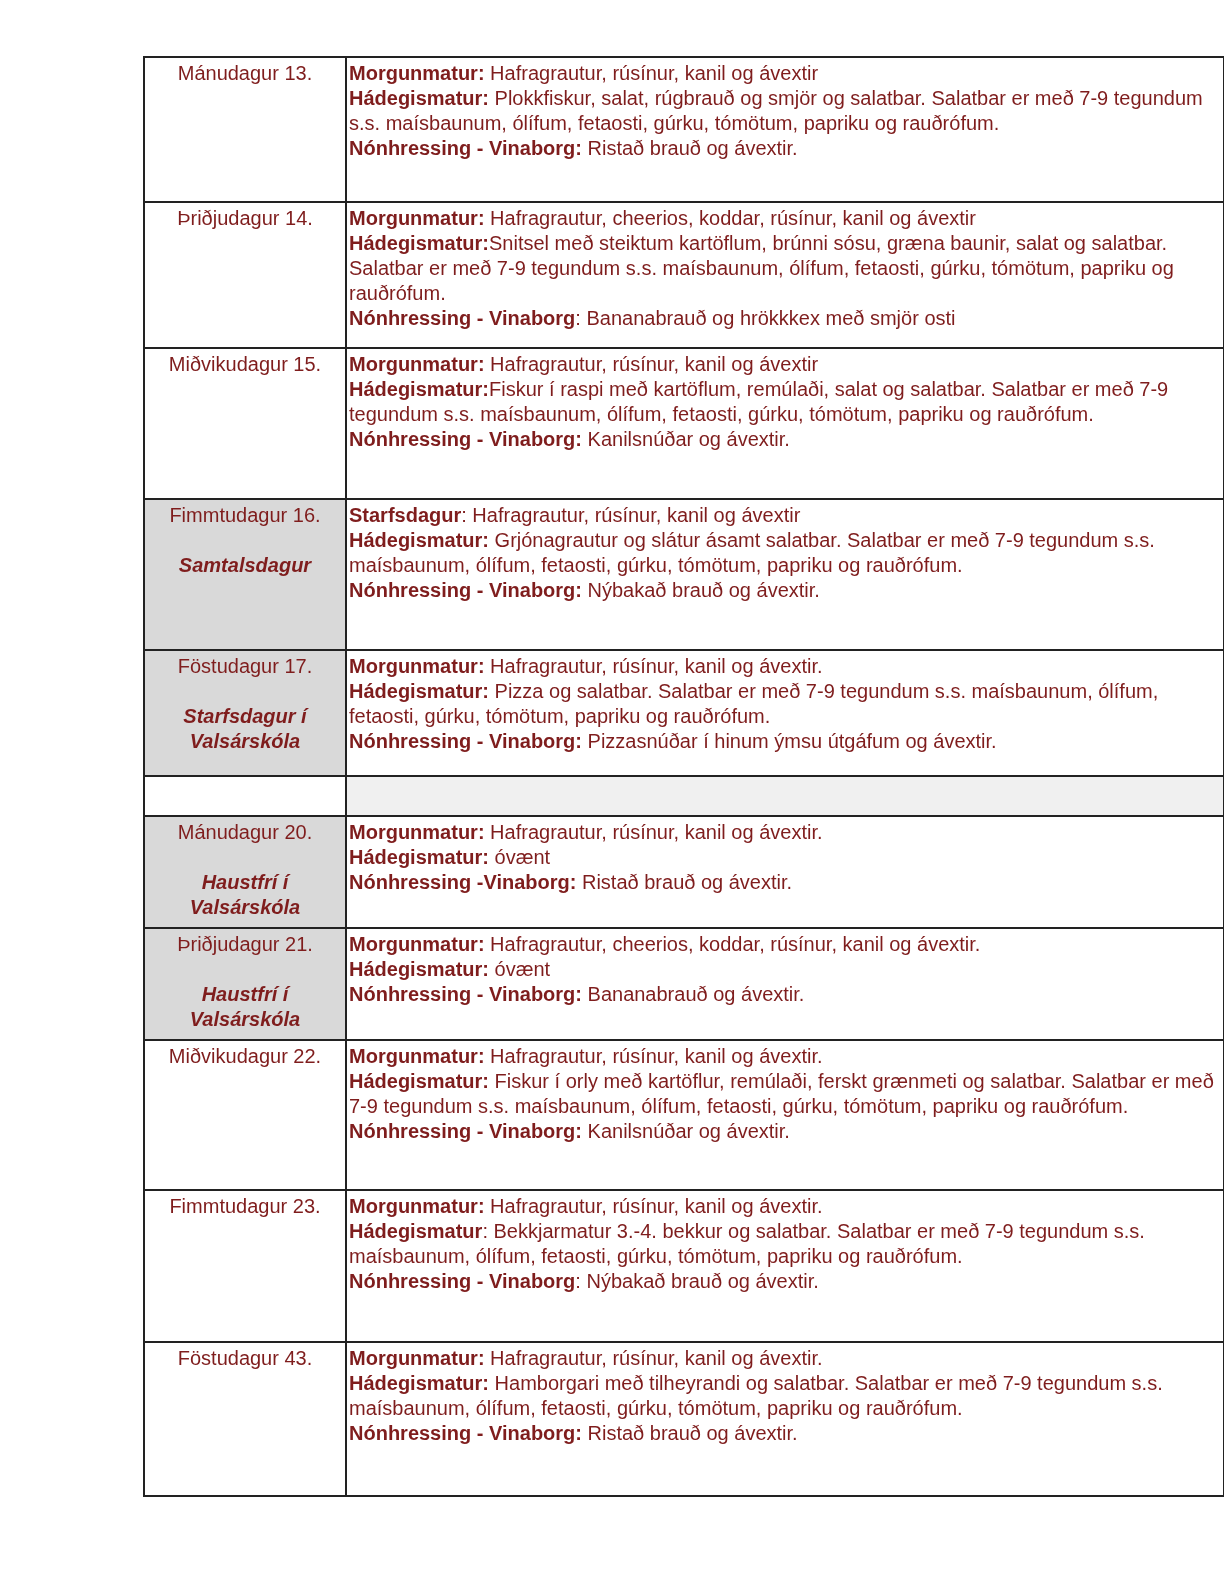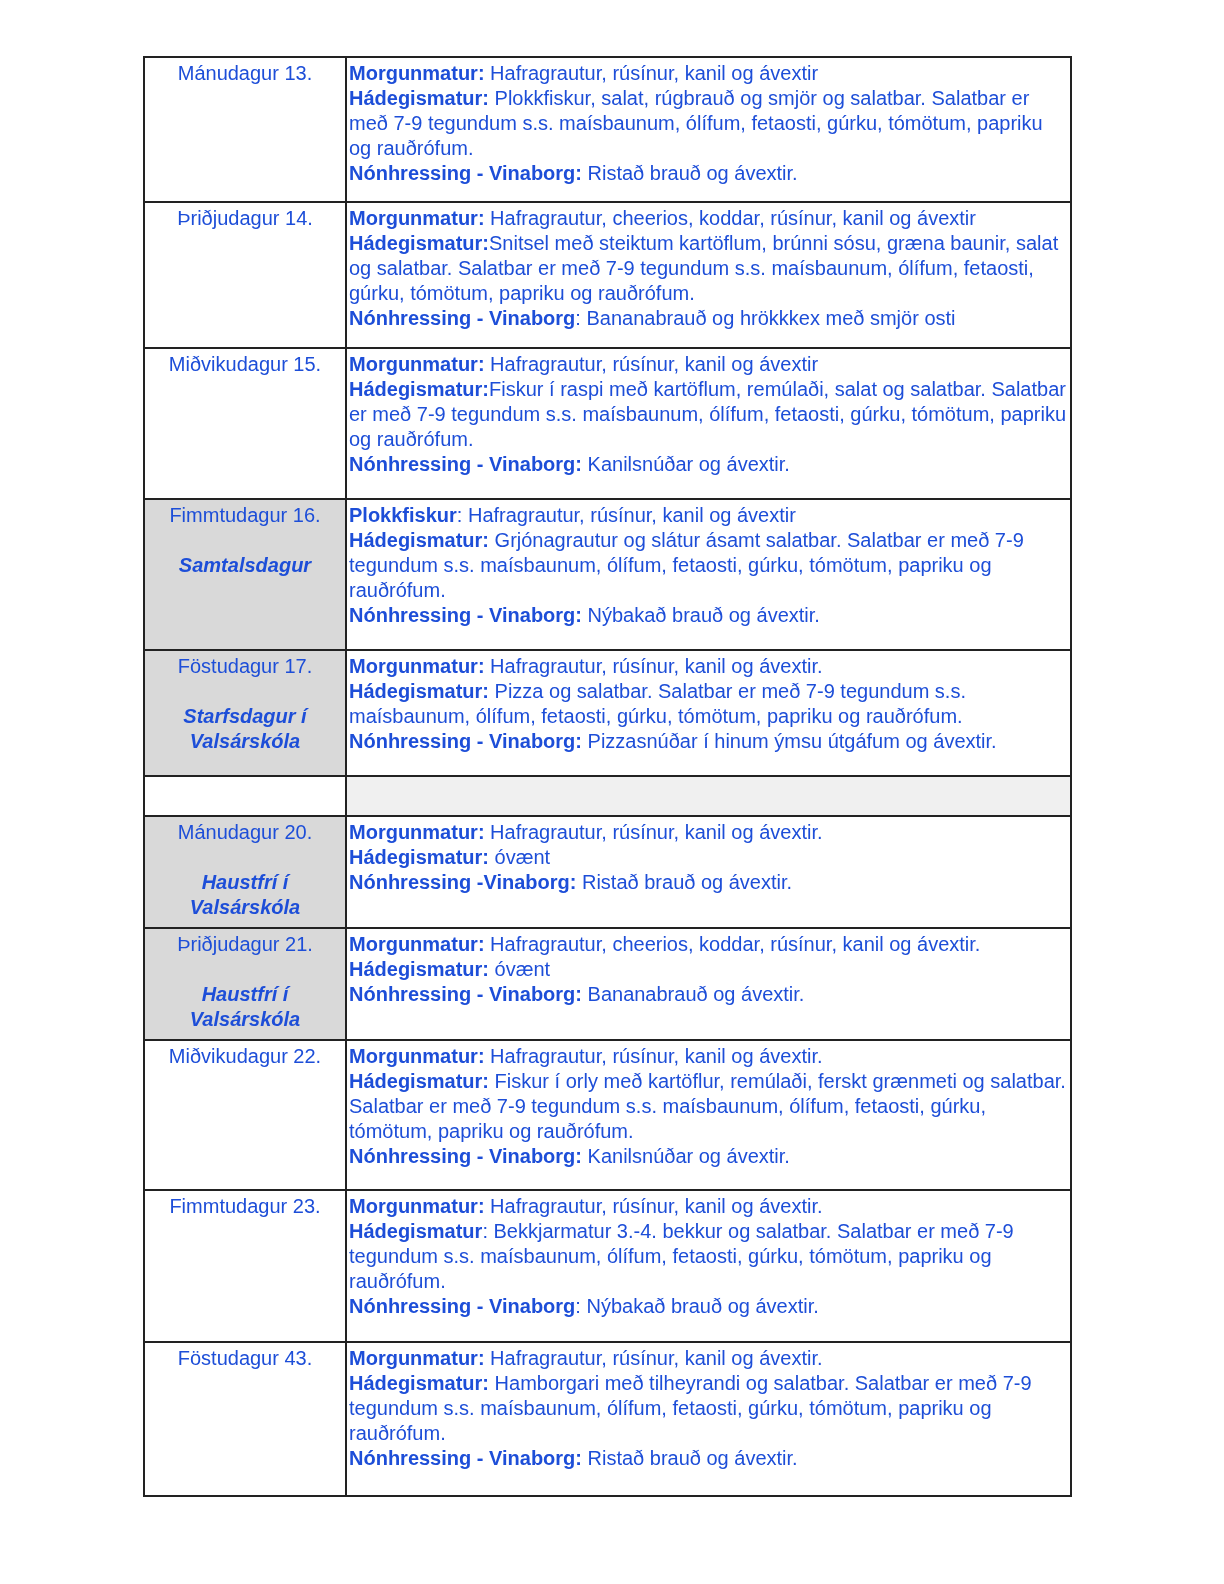--- a/index.html
+++ b/index.html
@@ -1,24 +1,24 @@
 <!DOCTYPE html>
 <html><head>
   <meta charset="utf-8">
   <style>
     html, body { margin: 0; padding: 0; background: #ffffff; }
     body { width: 1224px; height: 1584px; position: relative; overflow: hidden; }
     .page { position: absolute; left: 143px; top: 56px; width: 929px; }
     table.menu {
       border-collapse: collapse;
-      width: 929px;
+      width: 1082px;
       font-family: "Liberation Sans", sans-serif;
       font-size: 20px;
       line-height: 25px;
-      color: #1d4ed8;
+      color: #7f1d1d;
       table-layout: fixed;
     }
     table.menu td {
       border: 2px solid #222;
       vertical-align: top;
       padding: 0;
     }
     td.day {
       width: 192px;
       text-align: center;
@@ -75,21 +75,21 @@
       <span class="line"><span class="label">Nónhressing - Vinaborg:</span><span> Kanilsnúðar og ávextir.</span></span>
     </td>
   </tr>
 
   <tr style="height: 151px;">
     <td class="day shaded">
       <span class="day-name">Fimmtudagur 16.</span>
       <span class="day-note">Samtalsdagur</span>
     </td>
     <td class="meals">
-      <span class="line"><span class="label">Plokkfiskur</span><span>: Hafragrautur, rúsínur, kanil og ávextir</span></span>
+      <span class="line"><span class="label">Starfsdagur</span><span>: Hafragrautur, rúsínur, kanil og ávextir</span></span>
       <span class="line"><span class="label">Hádegismatur:</span><span> Grjónagrautur og slátur ásamt salatbar. Salatbar er með 7-9 tegundum s.s. maísbaunum, ólífum, fetaosti, gúrku, tómötum, papriku og rauðrófum.</span></span>
       <span class="line"><span class="label">Nónhressing - Vinaborg:</span><span> Nýbakað brauð og ávextir.</span></span>
     </td>
   </tr>
 
   <tr style="height: 126px;">
     <td class="day shaded">
       <span class="day-name">Föstudagur 17.</span>
       <span class="day-note">Starfsdagur í Valsárskóla</span>
     </td>

